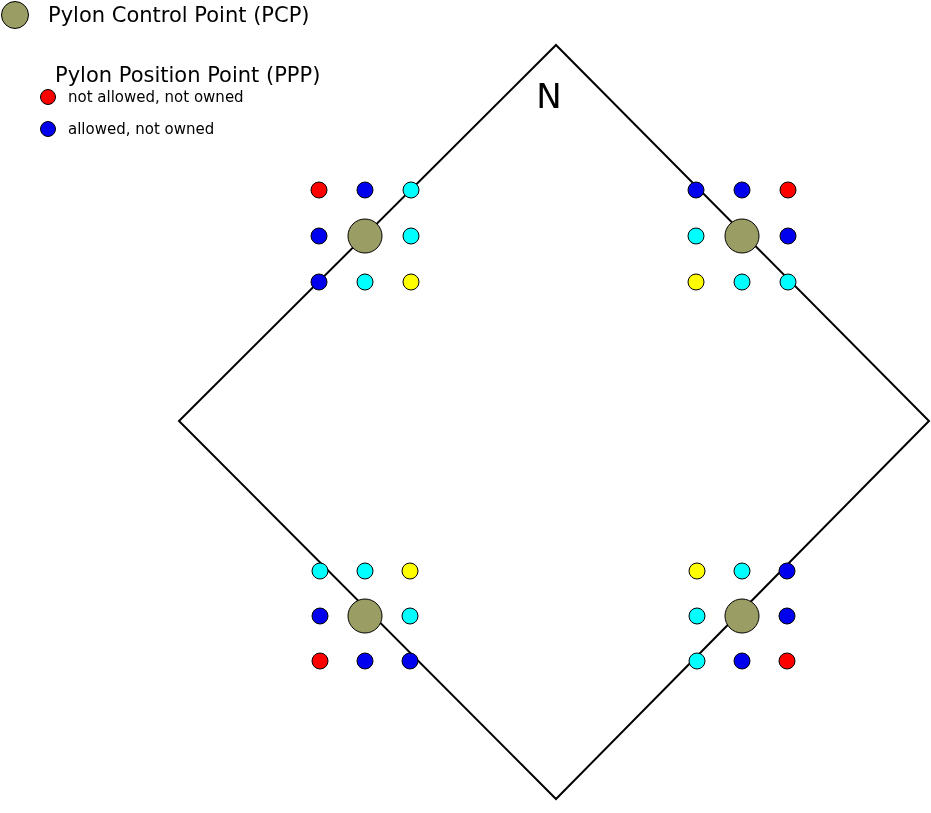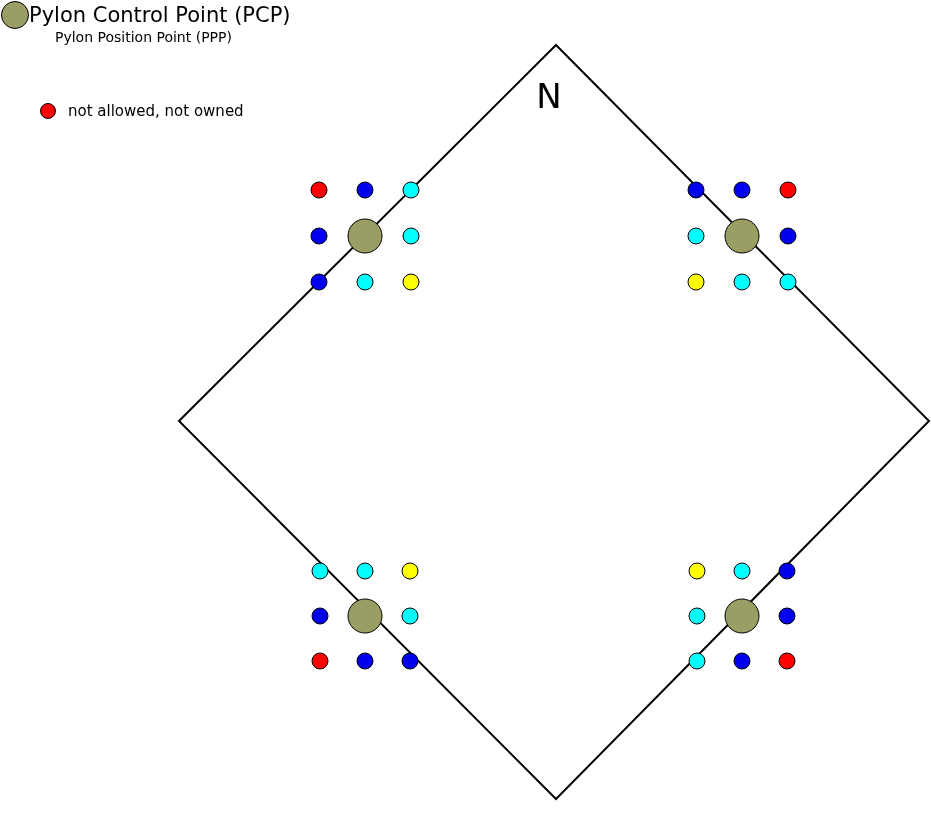--- a/index.html
+++ b/index.html
@@ -9,29 +9,29 @@
     height: 813px;
     background: #ffffff;
     font-family: "DejaVu Sans", "Liberation Sans", sans-serif;
     color: #000000;
     overflow: hidden;
   }
   .canvas svg { position: absolute; top: 0; left: 0; }
   .legend { position: absolute; top: 0; left: 0; width: 420px; height: 220px; }
   .legend-pcp {
     position: absolute; top: 1px; left: 1px;
-    display: flex; align-items: center; gap: 0;
+    display: flex; align-items: center; gap: 19px;
   }
   .pcp-swatch {
     width: 26px; height: 26px; border-radius: 50%;
     border: 1px solid #000; display: inline-block;
   }
   .pcp-label { font-size: 21px; line-height: 27px; }
-  .ppp-title { position: absolute; top: 29px; left: 55px; font-size: 14px; }
-  .legend-items { position: absolute; top: 95px; left: 40px; }
+  .ppp-title { position: absolute; top: 63px; left: 55px; font-size: 21px; }
+  .legend-items { position: absolute; top: 81px; left: 40px; }
   .legend-item { display: flex; align-items: center; gap: 12px; height: 32px; }
   .legend-item .dot {
     width: 14px; height: 14px; border-radius: 50%;
     border: 1px solid #000; display: inline-block; flex: 0 0 auto;
   }
   .legend-item .item-label { font-size: 15px; }
   text.north {
     font-family: "DejaVu Sans", "Liberation Sans", sans-serif;
     font-size: 34px;
     fill: #000000;
@@ -89,16 +89,20 @@
       <span class="pcp-label">Pylon Control Point (PCP)</span>
     </div>
 
     <div class="ppp-title">Pylon Position Point (PPP)</div>
 
     <div class="legend-items">
       <div class="legend-item">
         <span class="dot" style="background: rgb(255, 0, 0);"></span>
         <span class="item-label">not allowed, not owned</span>
       </div>
+      <div class="legend-item">
+        <span class="dot" style="background: rgb(0, 0, 238);"></span>
+        <span class="item-label">allowed, not owned</span>
+      </div>
     </div>
   </div>
 
 </div>
 
 </body></html>

